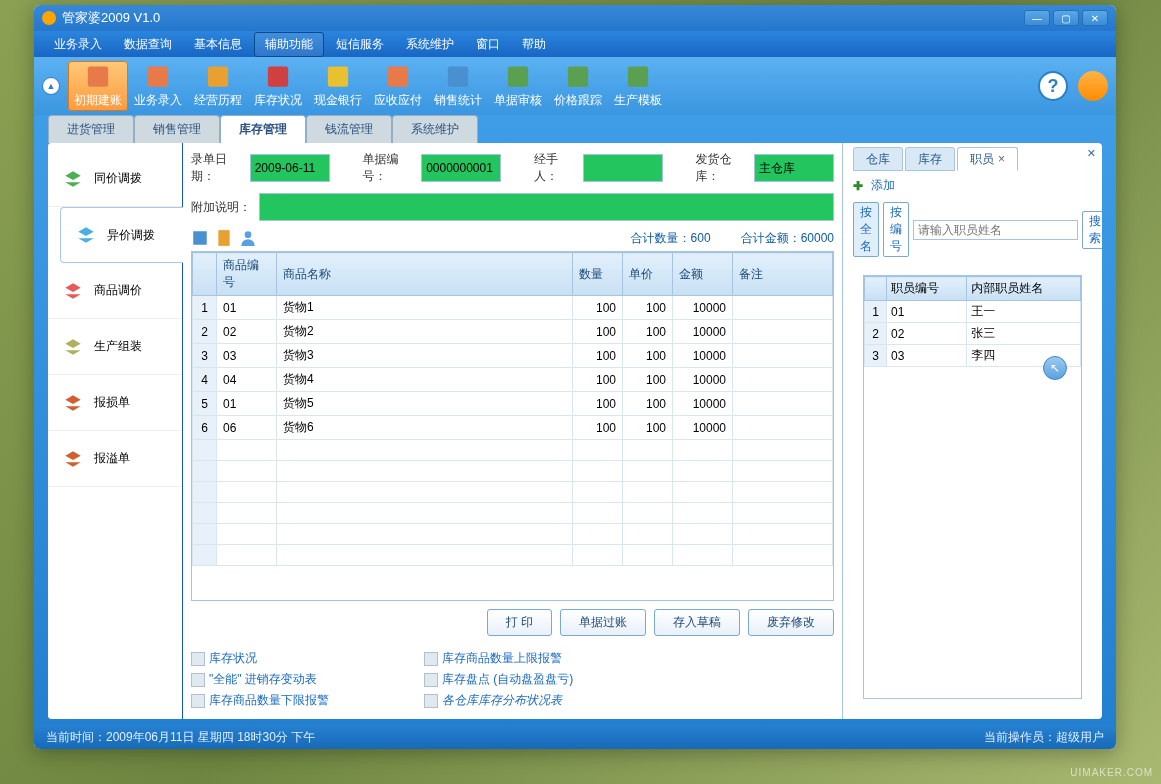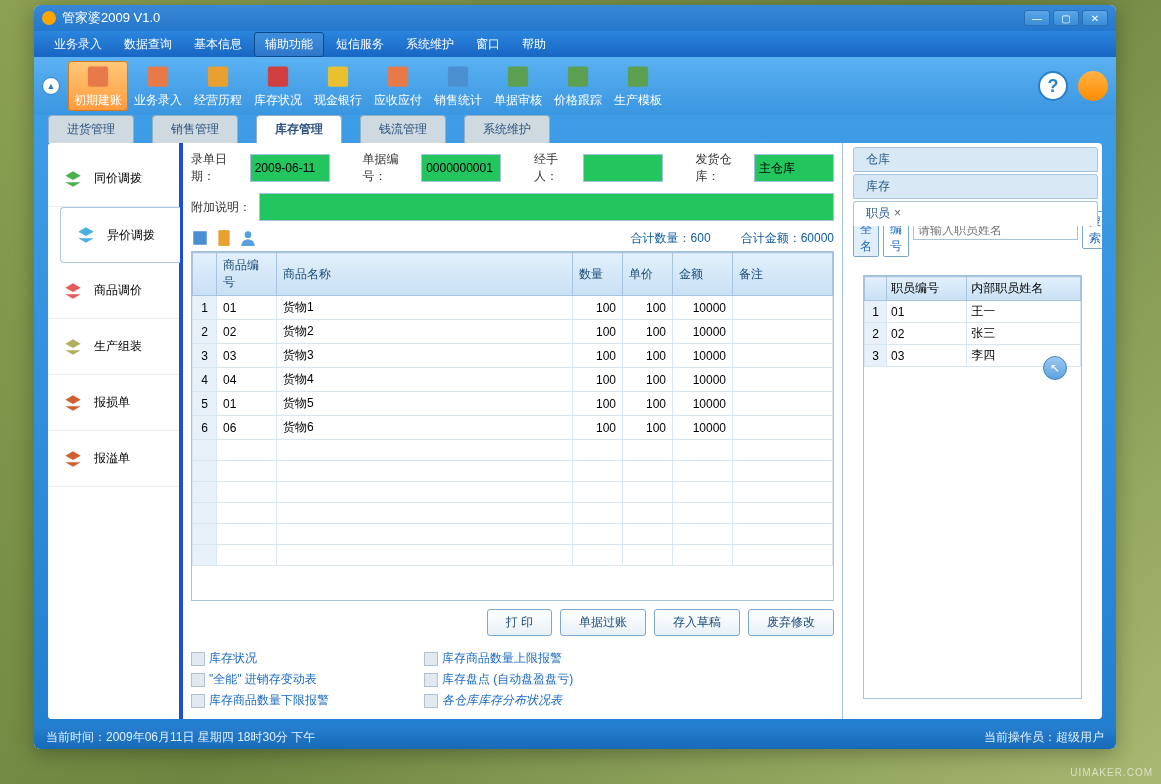--- a/index.html
+++ b/index.html
@@ -16,24 +16,24 @@
 .toolbar-wrap { height: 58px; background: linear-gradient(#5bb1f2, #3a96e0); display: flex; align-items: center; padding: 0 8px; position: relative; }
 .collapse-toggle { width: 18px; height: 18px; background: #fff; border-radius: 50%; border: 1px solid #2a7fc9; margin-right: 8px; display: flex; align-items: center; justify-content: center; color: #2a7fc9; cursor: pointer; font-size: 9px; }
 .toolbar-item { width: 60px; height: 50px; display: flex; flex-direction: column; align-items: center; justify-content: center; cursor: pointer; color: #fff; border-radius: 4px; padding: 2px; }
 .toolbar-item.active { background: linear-gradient(#ffc97a, #ff9a3c); box-shadow: inset 0 0 0 1px #d67a1a; }
 .toolbar-icon { width: 28px; height: 28px; margin-bottom: 2px; }
 .toolbar-right { margin-left: auto; display: flex; gap: 10px; align-items: center; }
 .help-icon { width: 30px; height: 30px; border-radius: 50%; background: #fff; border: 2px solid #2a7fc9; color: #2a7fc9; display: flex; align-items: center; justify-content: center; font-size: 18px; font-weight: bold; cursor: pointer; }
 .orange-icon { width: 30px; height: 30px; border-radius: 50%; background: linear-gradient(#ffb347, #ff8c00); cursor: pointer; }
 .content-area { flex: 1; background: linear-gradient(#3f9ce6, #2380d0); padding: 0 14px 6px 14px; display: flex; flex-direction: column; }
 .main-tabs { display: flex; height: 28px; }
-.main-tab { padding: 5px 18px; background: #cfd9e0; border: 1px solid #94afc5; border-bottom: none; border-radius: 4px 4px 0 0; margin-right: 18px; cursor: pointer; color: #2c5380; }
+.main-tab { padding: 5px 18px; background: #cfd9e0; border: 1px solid #94afc5; border-bottom: none; border-radius: 4px 4px 0 0; margin-right: 0; cursor: pointer; color: #2c5380; }
 .main-tab.active { background: #fff; font-weight: bold; }
 .main-panel { flex: 1; background: #fff; border-radius: 4px; display: flex; overflow: hidden; }
-.sidebar { width: 135px; background: #fff; border-right: 4px solid #1d4ed8; padding-top: 8px; }
+.sidebar { width: 135px; background: #fff; border-right: 1px solid #1d4ed8; padding-top: 8px; }
 .sidebar-item { height: 56px; display: flex; align-items: center; padding: 0 14px; cursor: pointer; gap: 10px; border-bottom: 1px solid #eee; }
 .sidebar-item.active { background: #fff; border: 1px solid #aac8e4; border-radius: 4px 0 0 4px; border-right: none; margin-right: -1px; margin-left: 12px; }
 .sidebar-icon { width: 22px; height: 22px; }
 .center-panel { flex: 1; display: flex; flex-direction: column; padding: 4px 8px; }
 .form-row { display: flex; align-items: center; gap: 8px; padding: 4px 0; }
 .form-label { color: #333; }
 .form-input { height: 28px; border: 1px solid #a6c4e0; padding: 4px 4px; background: #22c55e; }
 .small-icons { display: flex; gap: 6px; padding: 4px 0; align-items: center; }
 .small-icon { width: 18px; height: 18px; cursor: pointer; }
 .summary { margin-left: auto; display: flex; gap: 30px; font-weight: normal; color: #0a5a9e; }
@@ -43,21 +43,21 @@
 .grid td { border: 1px solid #d8e6f0; padding: 3px 6px; height: 21px; }
 .grid td.row-head { background: #e8f1f9; width: 24px; text-align: center; }
 .grid td.num { text-align: right; }
 .action-bar { display: flex; justify-content: flex-end; gap: 8px; padding: 8px 0; }
 .action-btn { padding: 4px 18px; background: linear-gradient(#fff, #e8f0f8); border: 1px solid #7ba8d0; border-radius: 3px; cursor: pointer; color: #1a4a7a; }
 .links-area { display: flex; flex-wrap: wrap; padding: 6px 0; gap: 4px 40px; }
 .link-item { display: flex; align-items: center; gap: 4px; color: #1a6ac0; cursor: pointer; }
 .link-icon { width: 14px; height: 14px; background: #e0e8f0; border: 1px solid #b0c0d0; }
 .right-panel { width: 260px; border-left: 1px solid #a6c4e0; display: flex; flex-direction: column; position: relative; padding: 4px; }
 .right-close { position: absolute; right: 6px; top: 4px; color: #2a6fb5; cursor: pointer; font-size: 11px; }
-.right-tabs { display: flex; height: 24px; padding-left: 6px; gap: 2px; flex-direction: column; }
+.right-tabs { display: flex; height: 24px; padding-left: 6px; gap: 2px; }
 .right-tab { padding: 3px 12px; background: #d8e8f5; border: 1px solid #a6c4e0; border-radius: 3px 3px 0 0; cursor: pointer; color: #2a5a8a; position: relative; }
 .right-tab.active { background: #fff; border-bottom-color: #fff; }
 .right-tab-close { color: #666; margin-left: 4px; cursor: pointer; }
 .add-row { display: flex; align-items: center; padding: 6px; gap: 4px; }
 .plus-icon { width: 14px; height: 14px; color: #2a8c2a; font-weight: bold; }
 .filter-row { display: flex; align-items: center; padding: 2px 6px; gap: 4px; }
 .filter-btn { padding: 1px 6px; border: 1px solid #7ba8d0; color: #1a6ac0; cursor: pointer; border-radius: 2px; background: #fff; }
 .filter-btn.active { background: #e0eefa; }
 .search-input { flex: 1; height: 20px; border: 1px solid #a6c4e0; padding: 0 4px; color: #4d7c0f; }
 .right-grid-wrap { flex: 1; border: 1px solid #a6c4e0; margin: 16px; overflow: auto; position: relative; }

